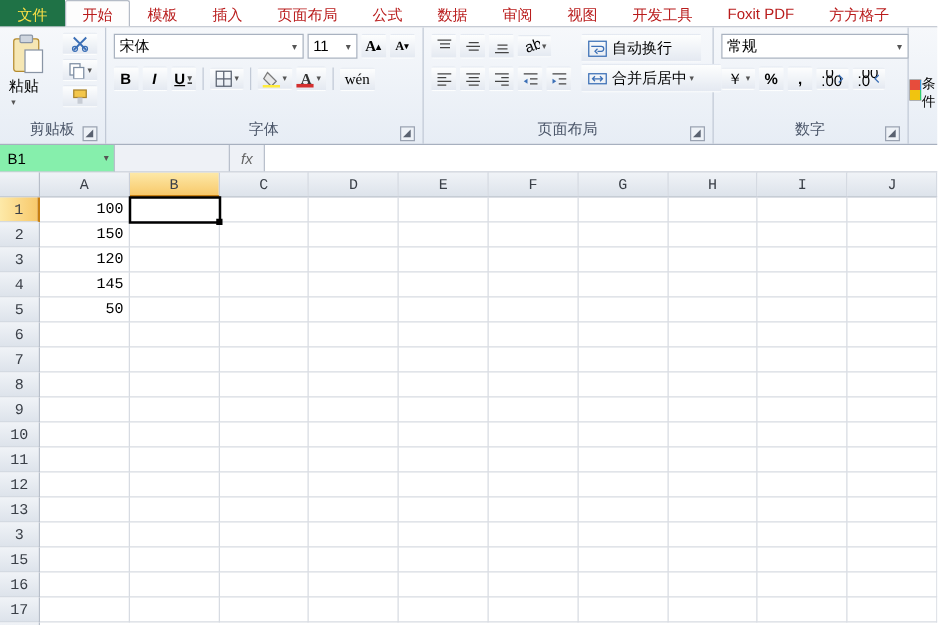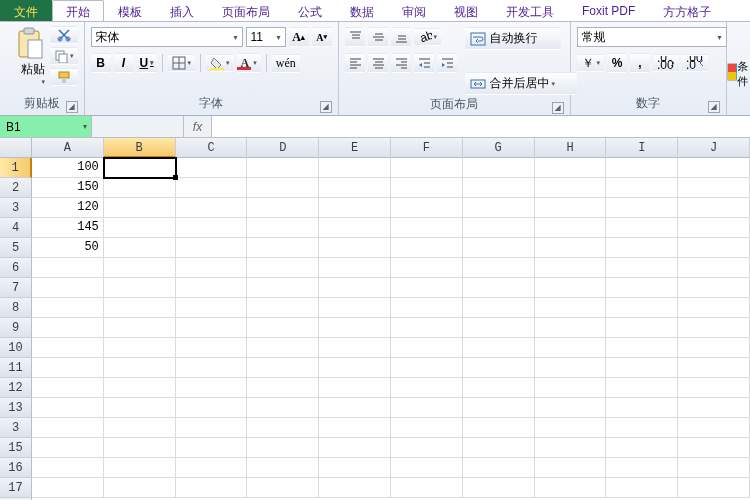--- a/index.html
+++ b/index.html
@@ -1,34 +1,34 @@
 <!DOCTYPE html>
 <html><head>
 <meta charset="utf-8">
 <style>
 * { margin:0; padding:0; box-sizing:border-box; font-family:"Microsoft YaHei",SimSun,sans-serif; font-size:12px; }
 body { background:#fff; width:750px; height:500px; overflow:hidden; user-select:none; }
 
 
 .tabs { display:flex; height:22px; border-bottom:1px solid #b5bcc7; background:#fff; }
-.tab { padding:3px 13px 0; border:1px solid transparent; border-bottom:none; cursor:pointer; color:#4c1d95; }
+.tab { padding:3px 13px 0; border:1px solid transparent; border-bottom:none; cursor:pointer; color:#b91c1c; }
 .tab.file { background:#1f7246; color:#fde047; }
 .tab.active { border-color:#b5bcc7; background:#fdfdfd; border-top:1px solid #b5bcc7; border-radius:2px 2px 0 0; position:relative; top:0; }
 .ribbon { height:94px; background:linear-gradient(#f6f8fb,#e7edf5); border-bottom:1px solid #a7b0bf; display:flex; }
 .group { border-right:1px solid #c1c9d6; padding:2px 6px 0; display:flex; flex-direction:column; }
 .group-body { flex:1; display:flex; align-items:flex-start; gap:4px; }
 .group-label { text-align:center; font-size:11px; color:#4a5568; padding:1px 0 3px; position:relative; }
 .dlaunch { position:absolute; right:0; bottom:2px; width:12px; height:12px; border:1px solid #9aa3b2; font-size:8px; line-height:10px; text-align:center; color:#5a6270; background:#eef2f7; }
 
 
 .btn { background:linear-gradient(#fdfefe,#e4e9f1); border:1px solid transparent; border-radius:2px; padding:1px 3px; display:inline-flex; align-items:center; justify-content:center; cursor:pointer; }
 .dd { font-size:7px; color:#555; margin-left:2px; }
 
 
-.paste-big { width:40px; height:68px; display:flex; flex-direction:column; align-items:flex-end; justify-content:flex-start; border:1px solid transparent; border-radius:2px; padding-top:2px; cursor:pointer; }
+.paste-big { width:40px; height:68px; display:flex; flex-direction:column; align-items:flex-start; justify-content:flex-start; border:1px solid transparent; border-radius:2px; padding-top:2px; cursor:pointer; }
 .paste-big .ic { width:30px; height:34px; }
 .col3 { display:flex; flex-direction:column; gap:3px; margin-top:2px; }
 
 
 .fontrow { display:flex; gap:3px; align-items:center; }
 .combo { background:#fff; border:1px solid #a9b2c0; height:20px; display:flex; align-items:center; padding:0 4px; }
 .combo .arrow { margin-left:auto; font-size:8px; color:#555; }
 .fontname { width:152px; }
 .fontsize { width:40px; }
 .sq { width:20px; height:20px; font-weight:bold; }
@@ -244,21 +244,21 @@
           <span class="btn sq">
               <svg width="14" height="14">
                 <line x1="1" y1="3" x2="13" y2="3" stroke="#444"></line>
                 <path d="M1 7 L4 9 L1 11" fill="#3b6fb6"></path>
                 <line x1="6" y1="7" x2="13" y2="7" stroke="#444"></line>
                 <line x1="6" y1="11" x2="13" y2="11" stroke="#444"></line>
               </svg>
             </span>
         </div>
       </div>
-      <div style="display:flex;flex-direction:column;gap:22px">
+      <div style="display:flex;flex-direction:column;gap:1px">
         <span class="btn" style="width:96px;justify-content:flex-start;padding:2px 4px">
           <svg width="16" height="14">
               <rect x="1" y="1" width="14" height="12" fill="none" stroke="#3b6fb6"></rect>
               <path d="M3 5 h8 a2 2 0 0 1 0 4 h-3" fill="none" stroke="#3b6fb6"></path>
               <path d="M8 7 l-2 2 l2 2" fill="none" stroke="#3b6fb6"></path>
             </svg>
           <span style="margin-left:4px">自动换行</span>
         </span>
         <span class="btn" style="width:112px;justify-content:flex-start;padding:2px 4px">
           <svg width="16" height="14">

